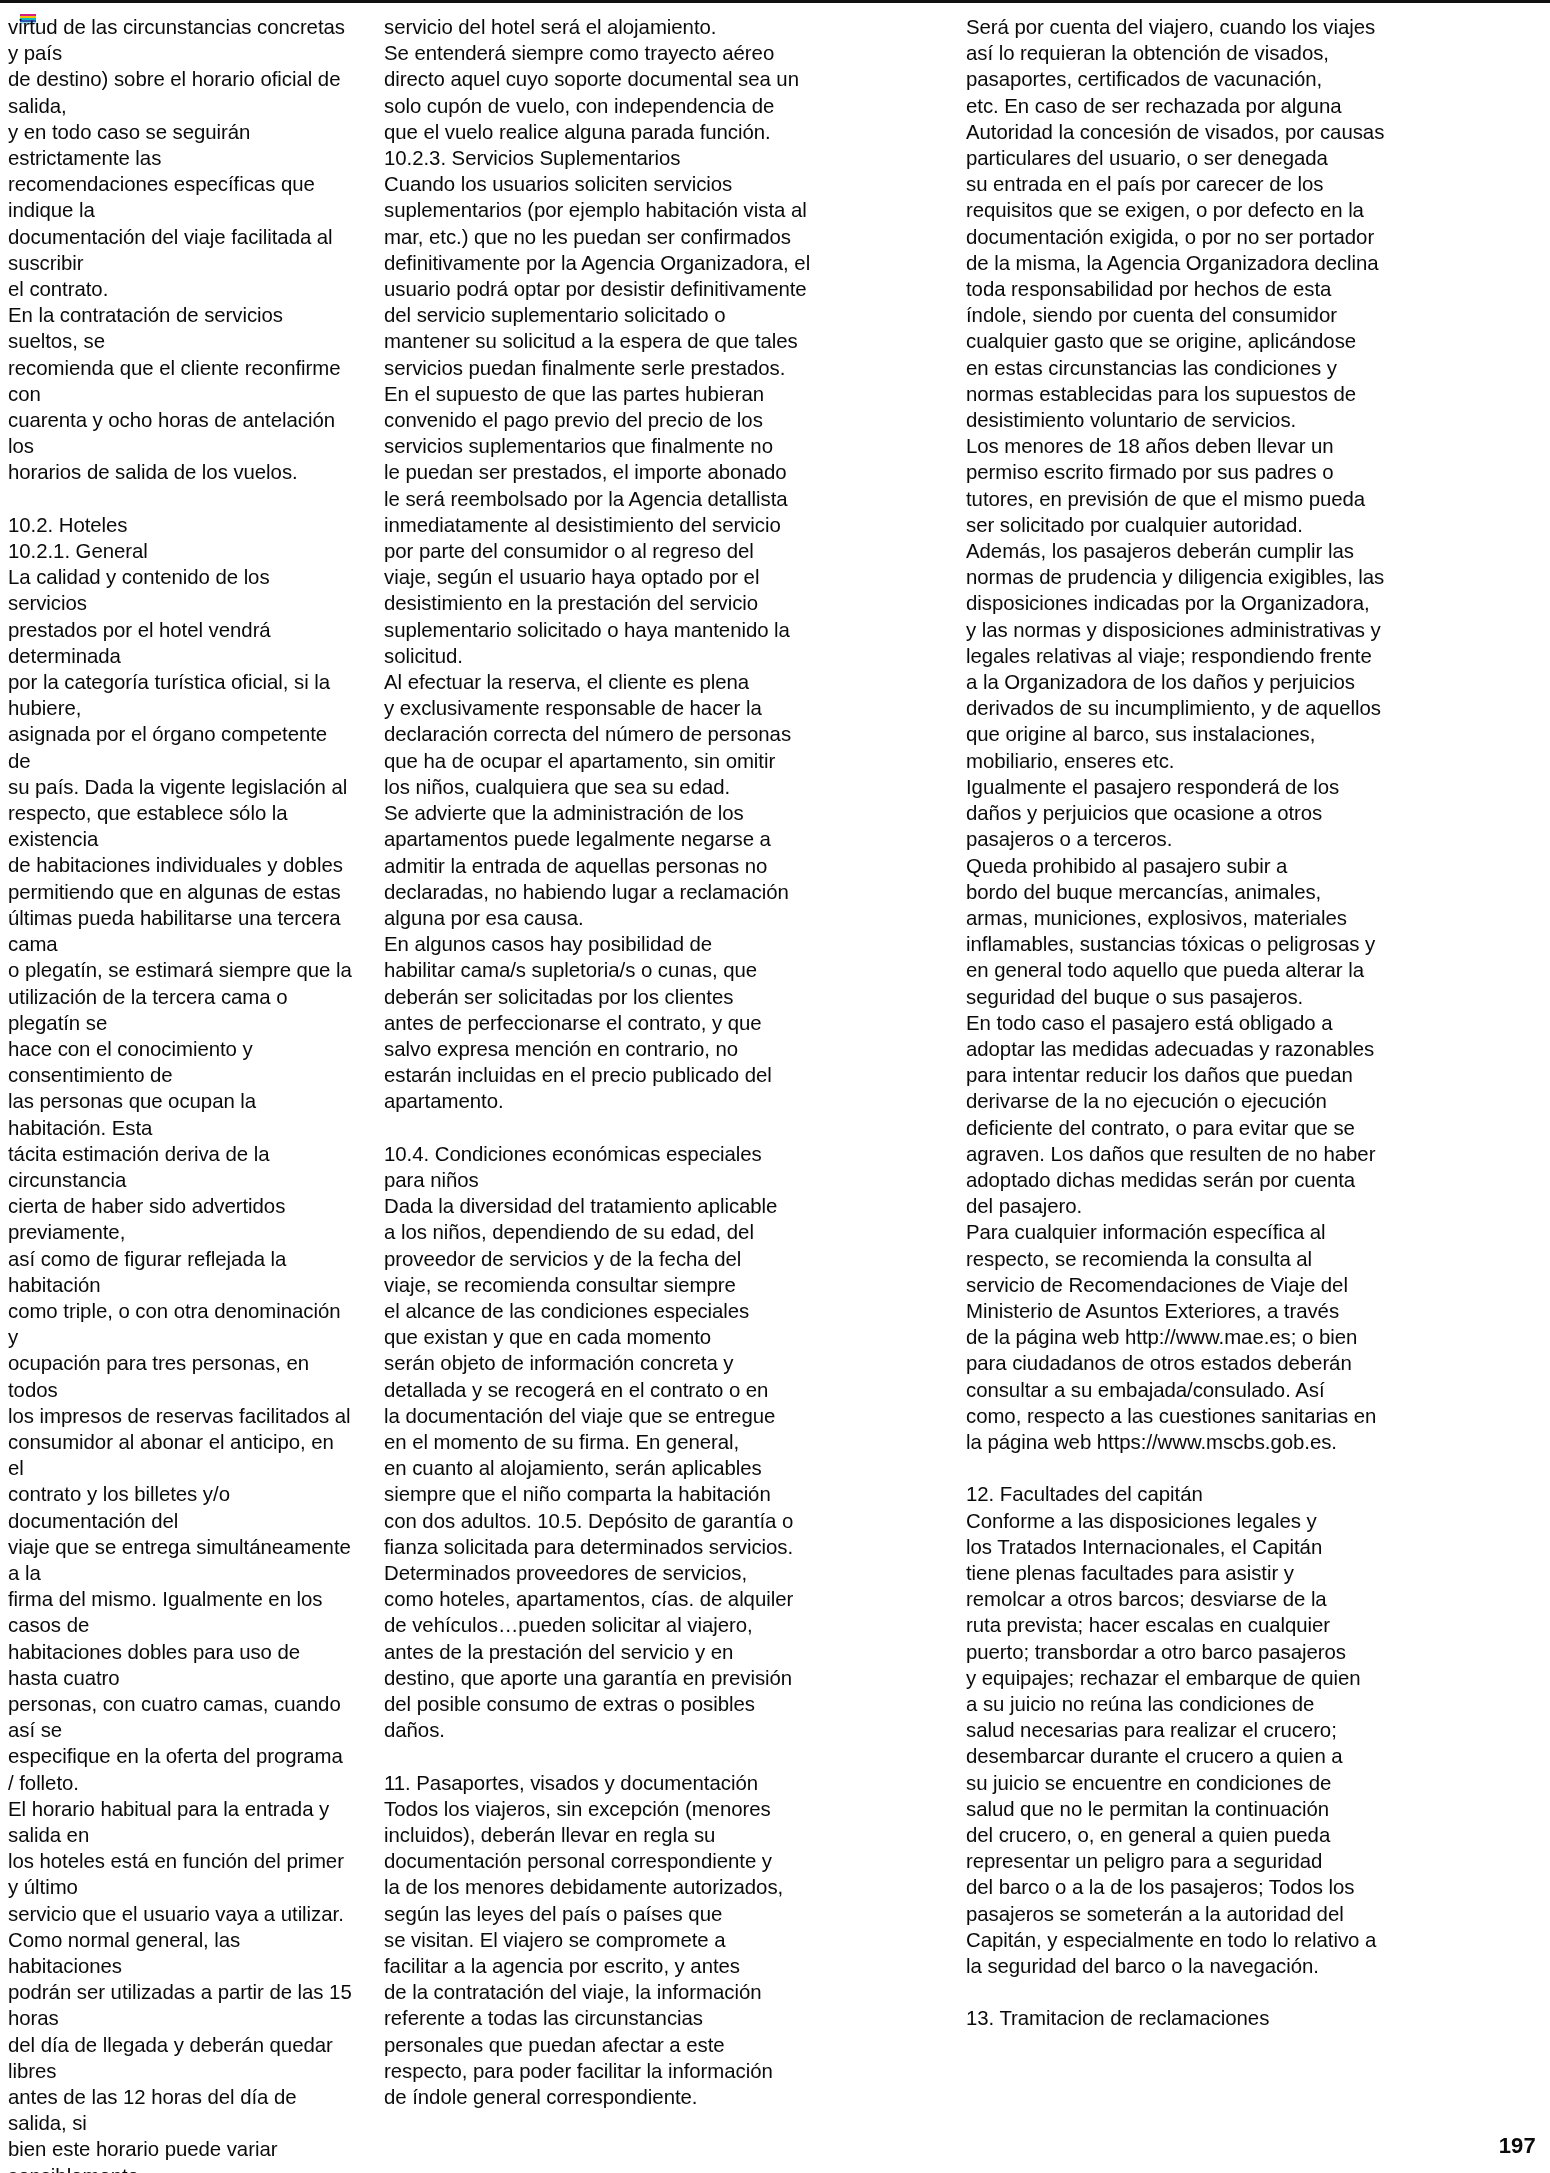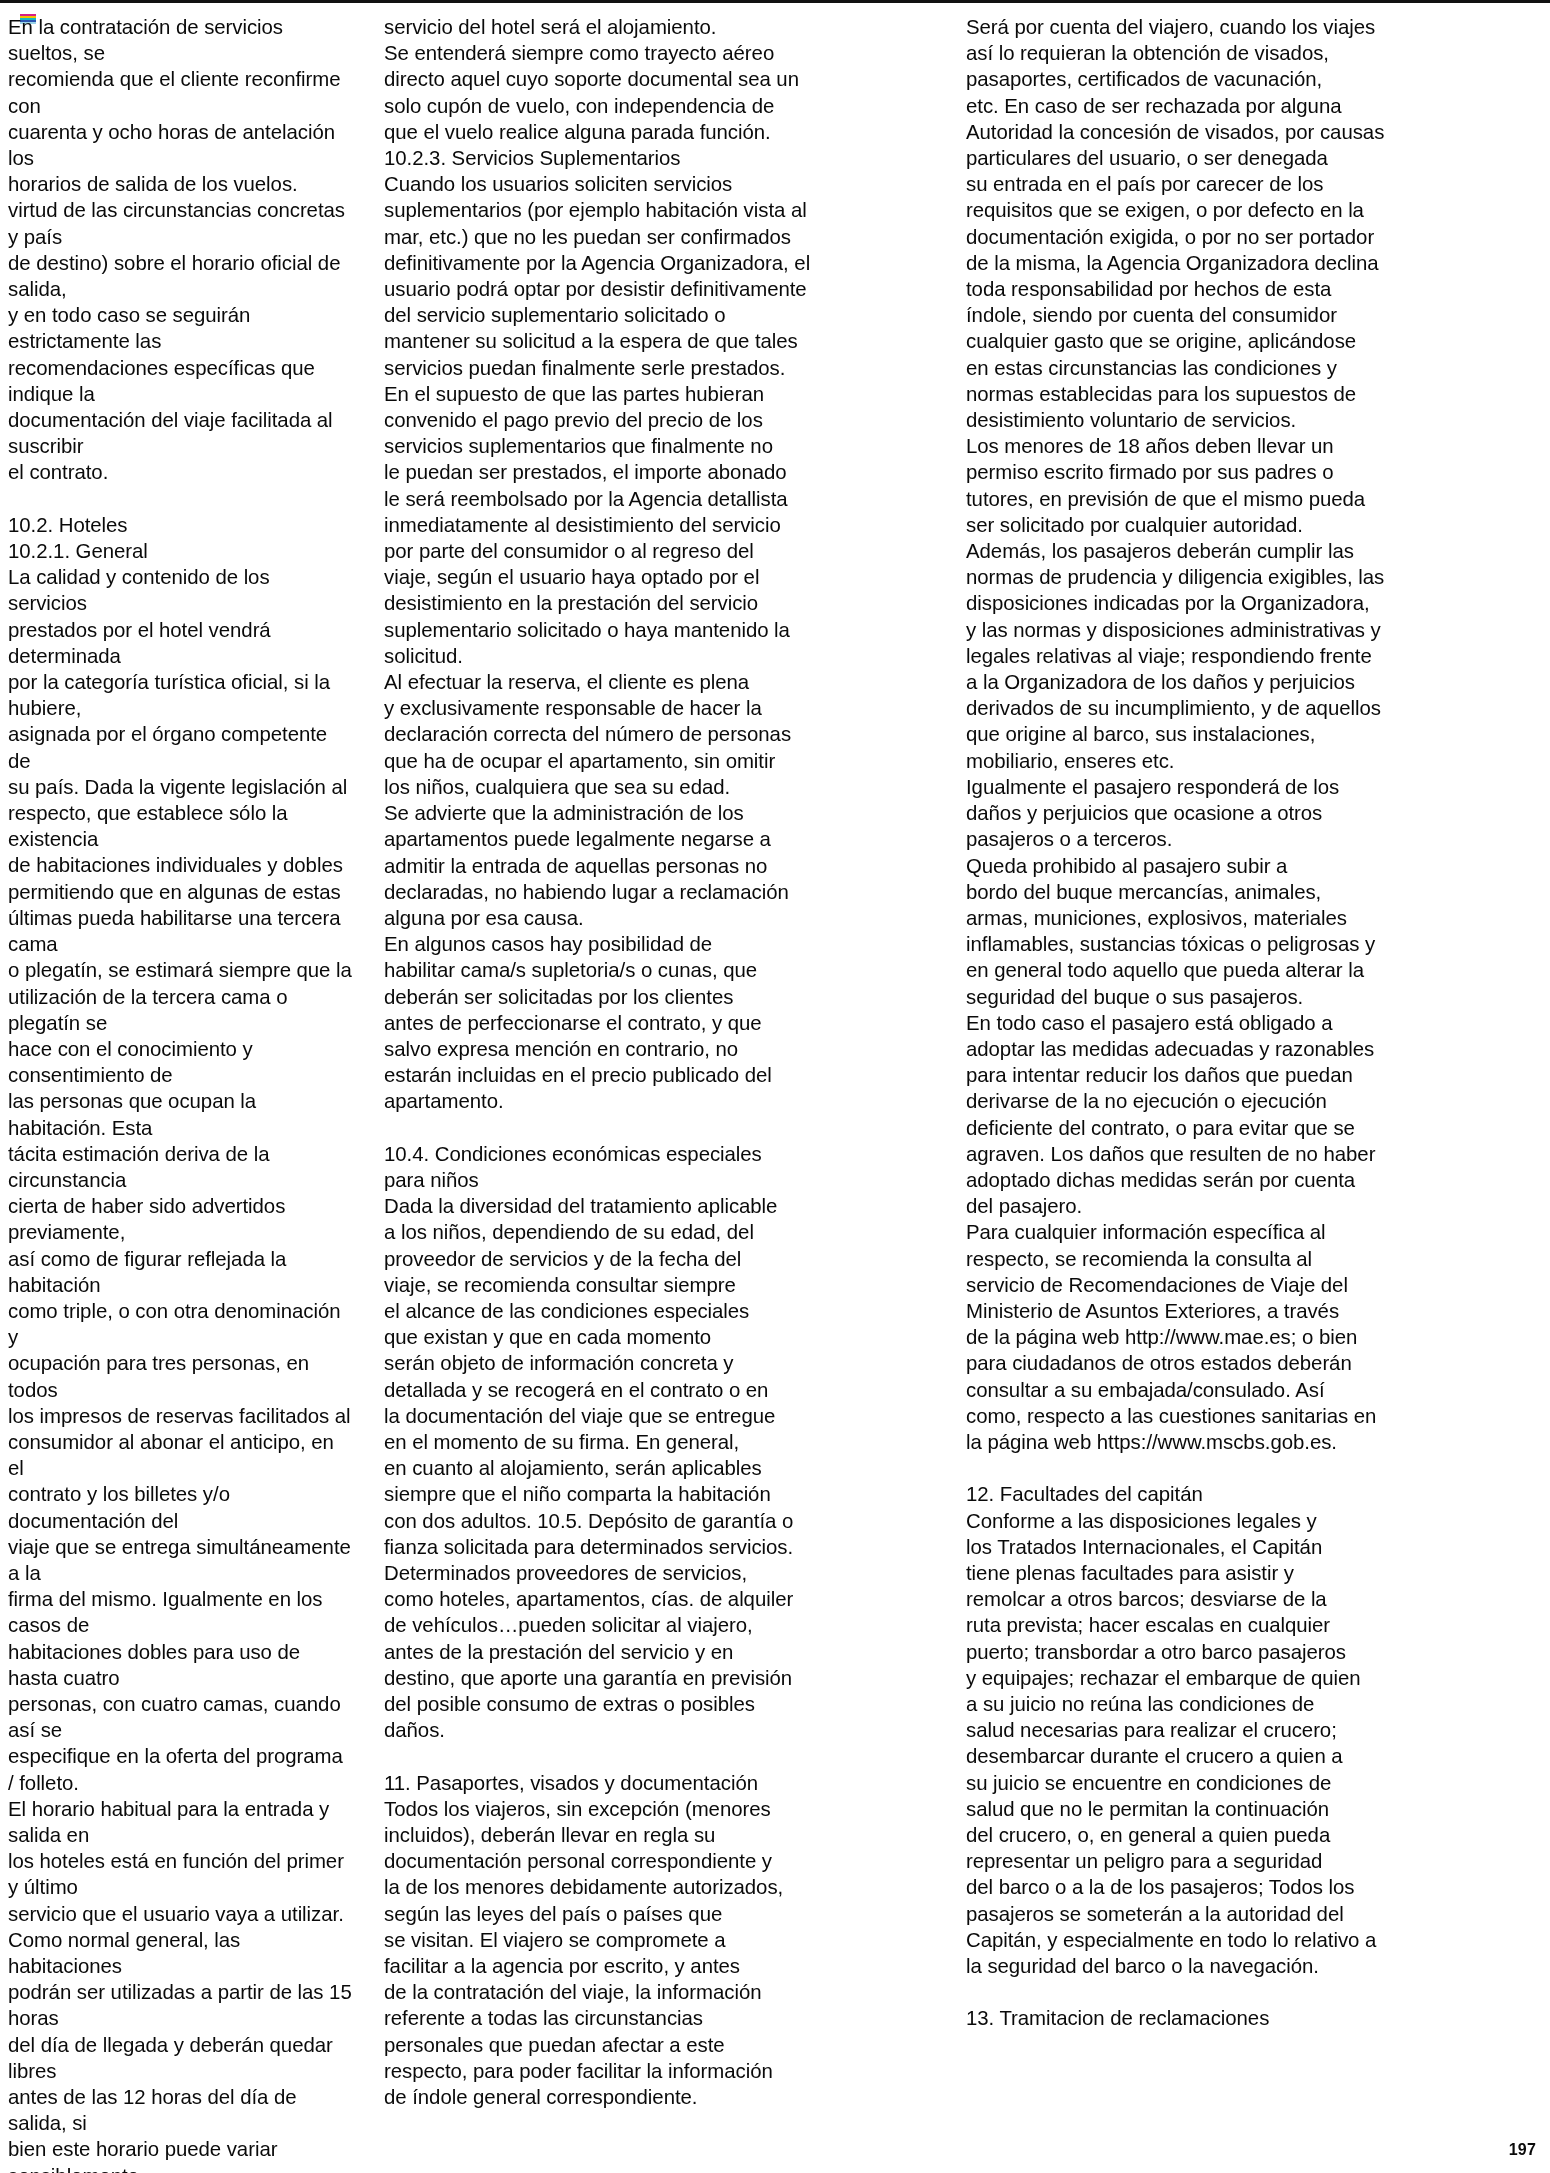--- a/index.html
+++ b/index.html
@@ -82,21 +82,21 @@
     font-weight: normal;
   }
   .col p.bold-head {
     font-weight: normal;
   }
   .page-number {
     position: absolute;
     right: 14px;
     bottom: 14px;
     font-family: "Liberation Sans", sans-serif;
-    font-size: 16px;
+    font-size: 22px;
     font-weight: bold;
     color: #0a0a0a;
     letter-spacing: 0.2px;
   }
 </style>
 </head>
 <body>
 
 <div class="page">
 
@@ -105,30 +105,30 @@
   <div class="reg-mark">
     <i class="c1"></i>
       <i class="c2"></i>
       <i class="c3"></i>
       <i class="c4"></i>
       <i class="c5"></i>
   </div>
 
   <div class="columns">
     <div class="col col-1">
-        <p>En la contratación de servicios sueltos, se
-recomienda que el cliente reconfirme con
-cuarenta y ocho horas de antelación los
-horarios de salida de los vuelos.</p>
         <p>virtud de las circunstancias concretas y país
 de destino) sobre el horario oficial de salida,
 y en todo caso se seguirán estrictamente las
 recomendaciones específicas que indique la
 documentación del viaje facilitada al suscribir
 el contrato.</p>
+        <p>En la contratación de servicios sueltos, se
+recomienda que el cliente reconfirme con
+cuarenta y ocho horas de antelación los
+horarios de salida de los vuelos.</p>
         <p class="head gap-before">10.2. Hoteles</p>
         <p class="head">10.2.1. General</p>
         <p>La calidad y contenido de los servicios
 prestados por el hotel vendrá determinada
 por la categoría turística oficial, si la hubiere,
 asignada por el órgano competente de
 su país. Dada la vigente legislación al
 respecto, que establece sólo la existencia
 de habitaciones individuales y dobles
 permitiendo que en algunas de estas

